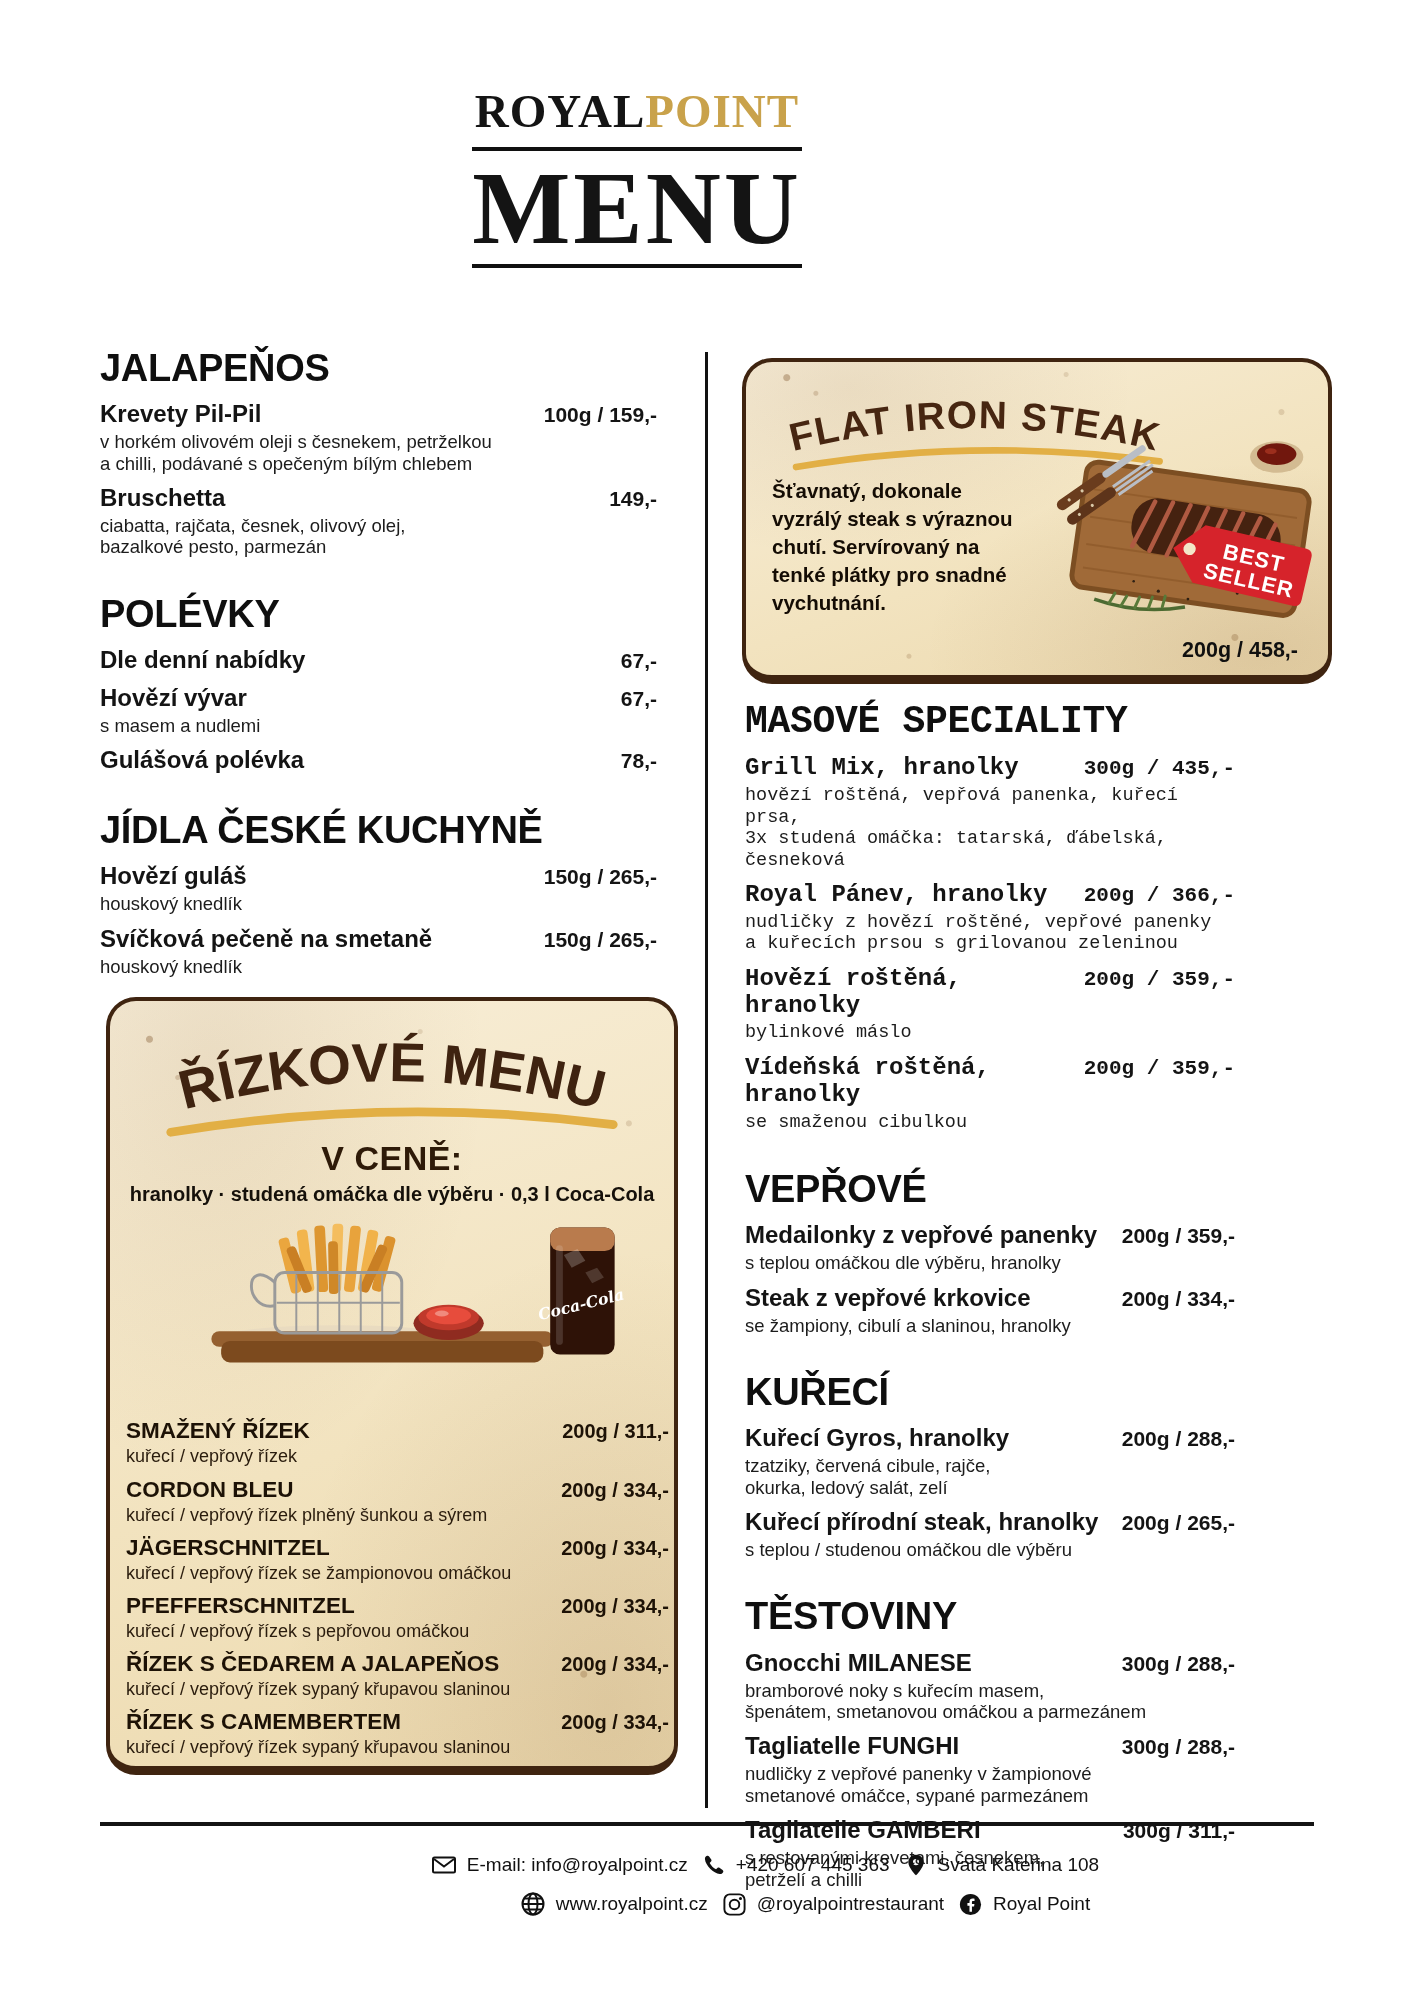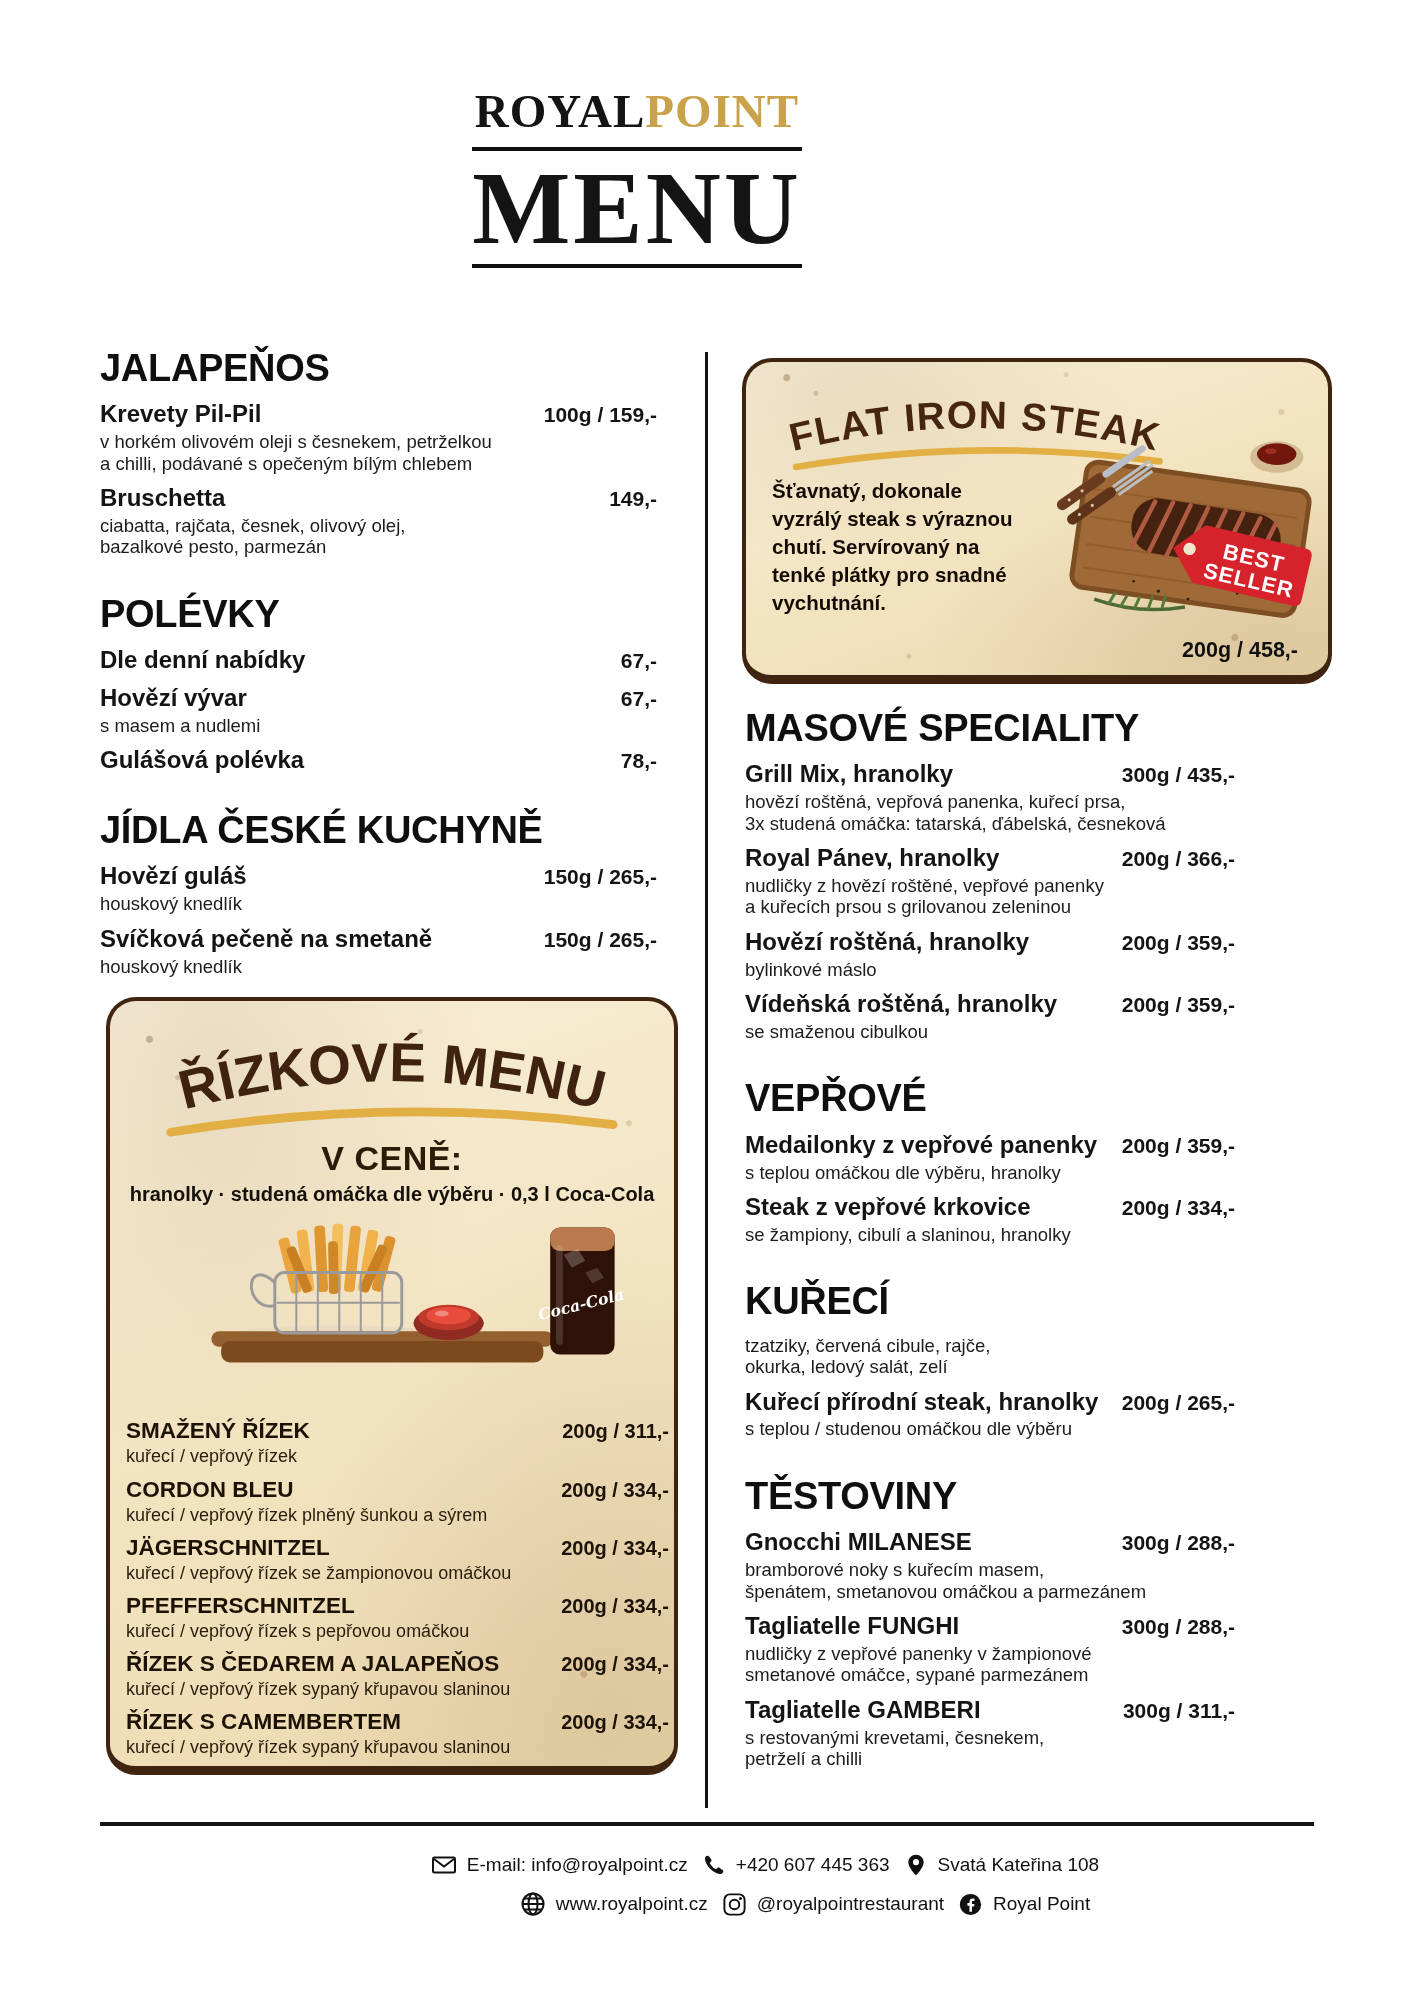--- a/index.html
+++ b/index.html
@@ -311,21 +311,21 @@
       <svg class="sb-badge" viewBox="0 0 160 86">
         <path d="M10 43 L38 12 H146 Q154 12 154 20 V66 Q154 74 146 74 H38 Z" fill="#d6232b"></path>
         <circle cx="27" cy="40" r="6.5" fill="#f3e6c8"></circle>
         <text x="95" y="42" text-anchor="middle" font-size="23" font-weight="900" fill="#ffffff" letter-spacing="1" font-family="&quot;Liberation Sans&quot;,sans-serif">BEST</text>
         <text x="95" y="66" text-anchor="middle" font-size="23" font-weight="900" fill="#ffffff" letter-spacing="1" font-family="&quot;Liberation Sans&quot;,sans-serif">SELLER</text>
       </svg>
 
       <div class="sb-price">200g / 458,-</div>
     </div>
 
-    <div class="section" style="margin-top:24px;">
+    <div class="section" style="margin-top:18px;font-family:Liberation Mono, monospace;">
       <h2 class="section-heading">MASOVÉ SPECIALITY</h2>
       <div class="mi">
         <div class="mi-row">
             <span class="mi-name">Grill Mix, hranolky</span>
             <span class="mi-price">300g / 435,-</span>
           </div>
         <div class="mi-desc">hovězí roštěná, vepřová panenka, kuřecí prsa,
 3x studená omáčka: tatarská, ďábelská, česneková</div>
       </div>
       <div class="mi">
@@ -366,20 +366,24 @@
             <span class="mi-name">Steak z vepřové krkovice</span>
             <span class="mi-price">200g / 334,-</span>
           </div>
         <div class="mi-desc">se žampiony, cibulí a slaninou, hranolky</div>
       </div>
     </div>
 
     <div class="section">
       <h2 class="section-heading">KUŘECÍ</h2>
       <div class="mi">
+        <div class="mi-row">
+            <span class="mi-name">Kuřecí Gyros, hranolky</span>
+            <span class="mi-price">200g / 288,-</span>
+          </div>
         <div class="mi-desc">tzatziky, červená cibule, rajče,
 okurka, ledový salát, zelí</div>
       </div>
       <div class="mi">
         <div class="mi-row">
             <span class="mi-name">Kuřecí přírodní steak, hranolky</span>
             <span class="mi-price">200g / 265,-</span>
           </div>
         <div class="mi-desc">s teplou / studenou omáčkou dle výběru</div>
       </div>

